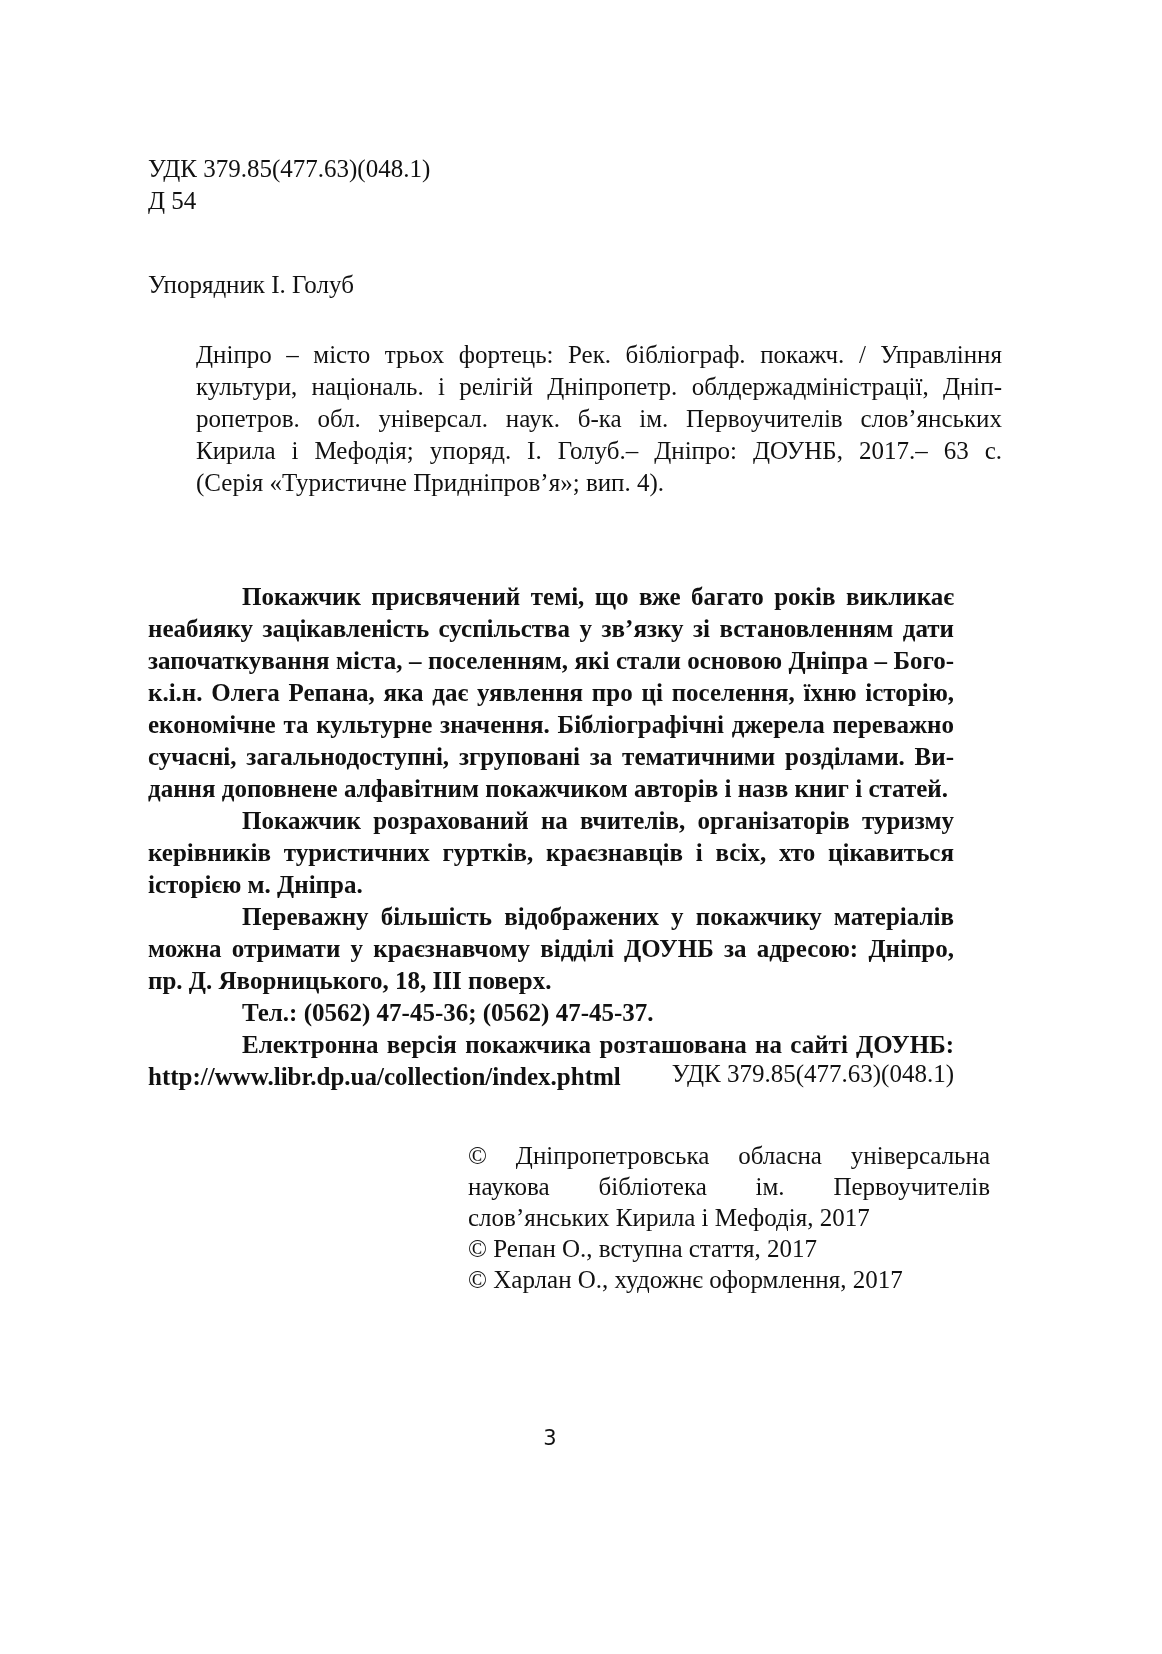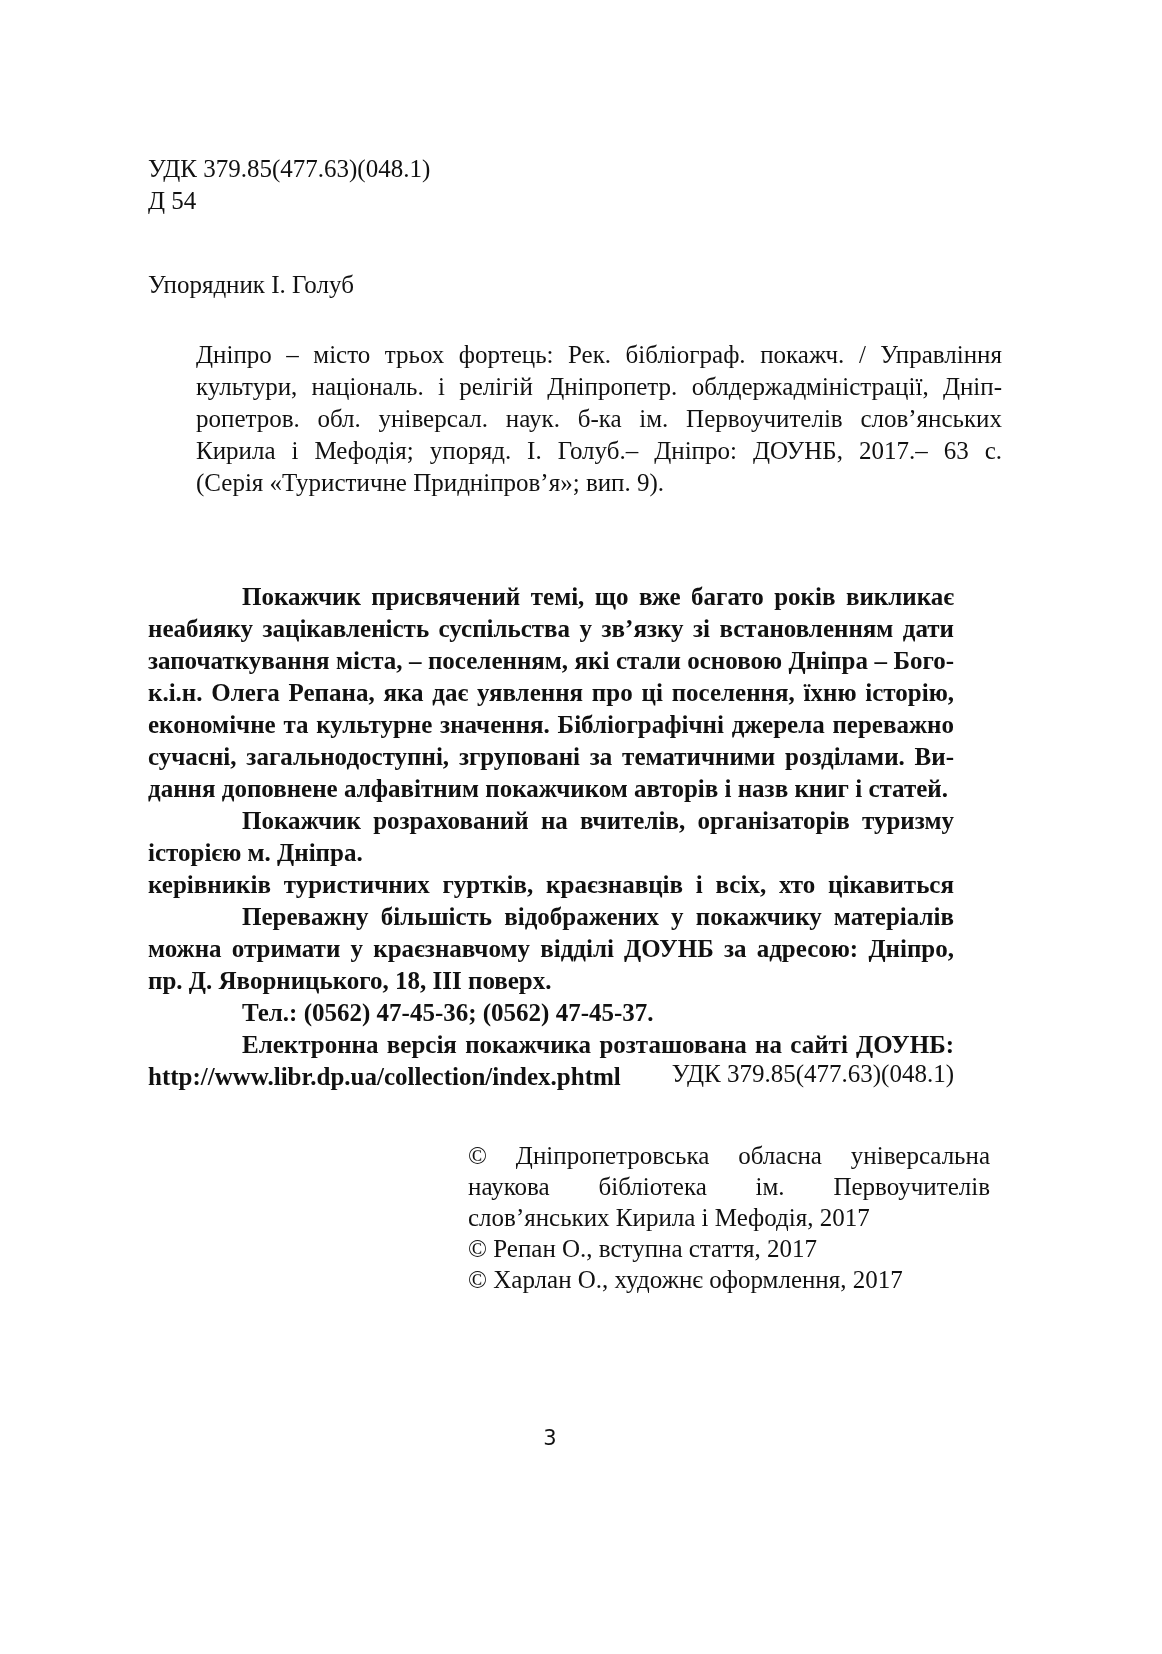--- a/index.html
+++ b/index.html
@@ -87,37 +87,37 @@
 
   <div class="block compiler">
     <span class="line left">Упорядник І. Голуб</span>
   </div>
 
   <div class="block biblio">
     <span class="line just">Дніпро – місто трьох фортець: Рек. бібліограф. покажч. / Управління</span>
     <span class="line just">культури, національ. і релігій Дніпропетр. облдержадміністрації, Дніп-</span>
     <span class="line just">ропетров. обл. універсал. наук. б-ка ім. Первоучителів слов’янських</span>
     <span class="line just">Кирила і Мефодія; упоряд. І. Голуб.– Дніпро: ДОУНБ, 2017.– 63 с.</span>
-    <span class="line left">(Серія «Туристичне Придніпров’я»; вип. 9).</span>
+    <span class="line left">(Серія «Туристичне Придніпров’я»; вип. 4).</span>
   </div>
 
   <div class="block abstract">
     <div>
       <span class="line just indent">Покажчик присвячений темі, що вже багато років викликає</span>
       <span class="line just">неабияку зацікавленість суспільства у зв’язку зі встановленням дати</span>
       <span class="line just">започаткування міста, – поселенням, які стали основою Дніпра – Бого-</span>
       <span class="line just">к.і.н. Олега Репана, яка дає уявлення про ці поселення, їхню історію,</span>
       <span class="line just">економічне та культурне значення. Бібліографічні джерела переважно</span>
       <span class="line just">сучасні, загальнодоступні, згруповані за тематичними розділами. Ви-</span>
       <span class="line left">дання доповнене алфавітним покажчиком авторів і назв книг і статей.</span>
     </div>
     <div>
       <span class="line just indent">Покажчик розрахований на вчителів, організаторів туризму та</span>
+      <span class="line just">керівників туристичних гуртків, краєзнавців і всіх, хто цікавиться</span>
       <span class="line left">історією м. Дніпра.</span>
-      <span class="line just">керівників туристичних гуртків, краєзнавців і всіх, хто цікавиться</span>
     </div>
     <div>
       <span class="line just indent">Переважну більшість відображених у покажчику матеріалів</span>
       <span class="line just">можна отримати у краєзнавчому відділі ДОУНБ за адресою: Дніпро,</span>
       <span class="line left">пр. Д. Яворницького, 18, ІІІ поверх.</span>
     </div>
     <div>
       <span class="line left indent">Тел.: (0562) 47-45-36; (0562) 47-45-37.</span>
     </div>
     <div>

